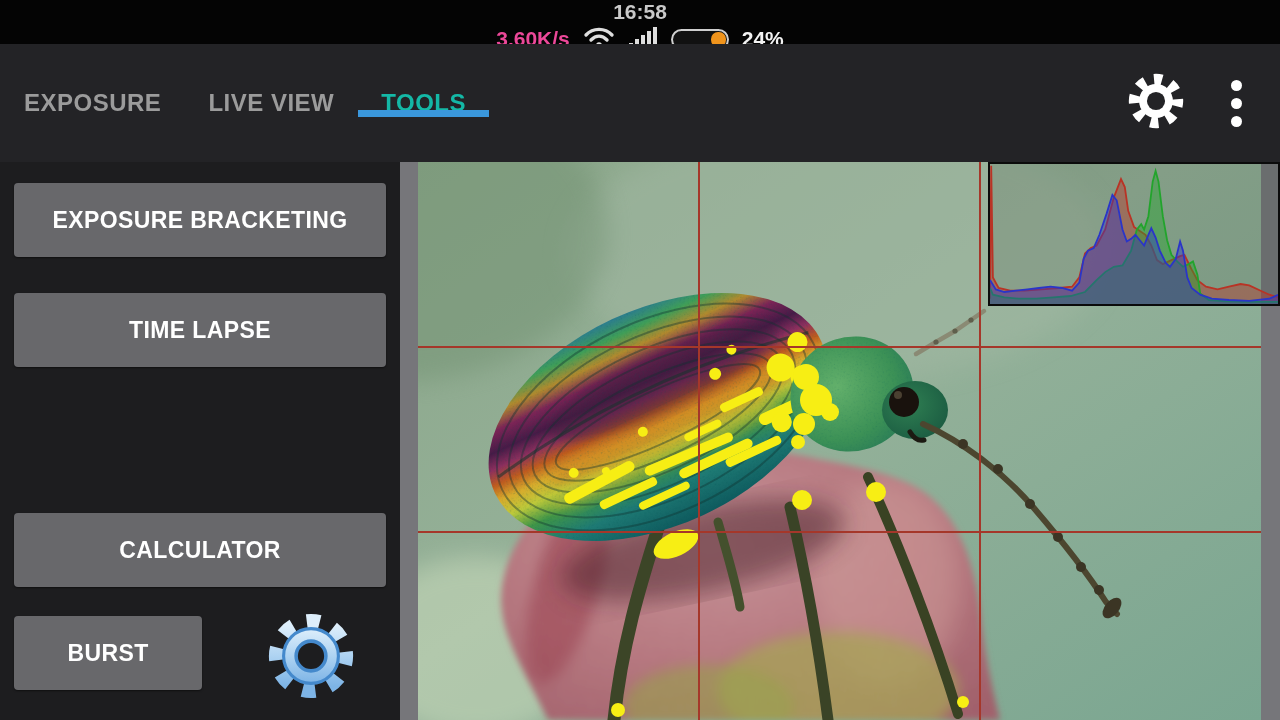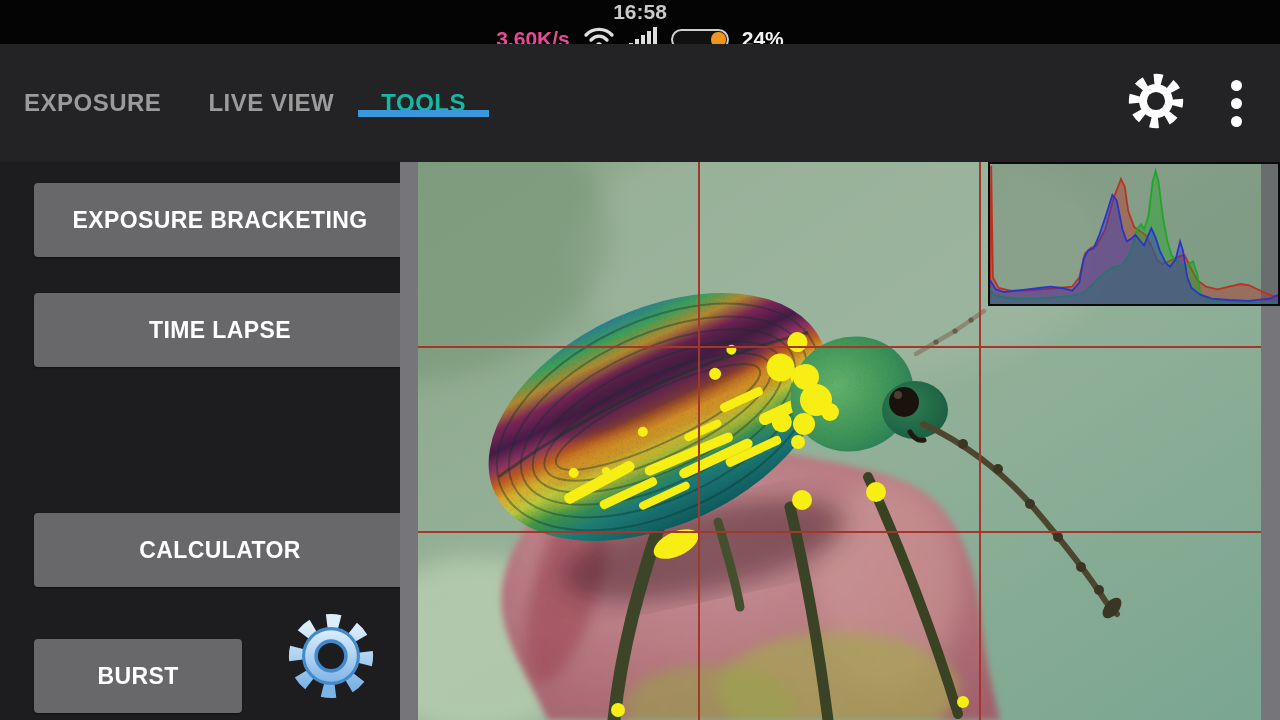--- a/index.html
+++ b/index.html
@@ -27,30 +27,30 @@
   .tab.active{color:#14b8a6;}
   .tab.active::after{content:"";position:absolute;left:-23px;right:-23px;bottom:0;height:7px;
        background:var(--accent,#3a97dc);}
   .icon-btn{position:absolute;top:0;height:118px;display:flex;align-items:center;justify-content:center;}
   .gear-btn{right:92px;width:64px;}
   .overflow-btn{right:24px;width:40px;}
   .dots{display:flex;flex-direction:column;gap:7px;}
   .dots i{width:11px;height:11px;border-radius:50%;background:#fff;}
 
   
-  .sidebar{position:absolute;left:0;top:162px;width:400px;height:558px;background:#1d1d1f;margin-left:20px;}
+  .sidebar{position:absolute;left:0;top:162px;width:400px;height:558px;background:#1d1d1f;}
   .side-btn{position:absolute;left:14px;width:372px;height:74px;background:#68686b;border-radius:4px;
             color:#fff;font-size:23px;font-weight:bold;letter-spacing:.4px;display:flex;
             align-items:center;justify-content:center;box-shadow:0 1px 2px rgba(0,0,0,.5);cursor:default;}
   .side-btn.b1{top:21px;}
   .side-btn.b2{top:131px;}
   .side-btn.b3{top:241px;}
   .side-btn.b3::after{content:"";position:absolute;left:0;right:0;bottom:-8px;height:6px;background:#d9d9d9;}
   .side-btn.b4{top:351px;}
-  .side-btn.b5{top:477px;width:208px;}
+  .side-btn.b5{top:454px;width:188px;}
   .burst-gear{position:absolute;left:264px;top:449px;width:94px;height:94px;display:flex;
               align-items:center;justify-content:center;}
 
   
   .live-view{position:absolute;left:400px;top:162px;width:880px;height:558px;background:#76767a;}
   .photo{position:absolute;left:18px;top:0;width:843px;height:558px;display:block;}
   .histogram{position:absolute;left:588px;top:0;width:292px;height:144px;box-sizing:border-box;
              border:2px solid #0b0b0b;background:rgba(55,70,55,.18);}
   .histogram svg{display:block;}
 </style>

